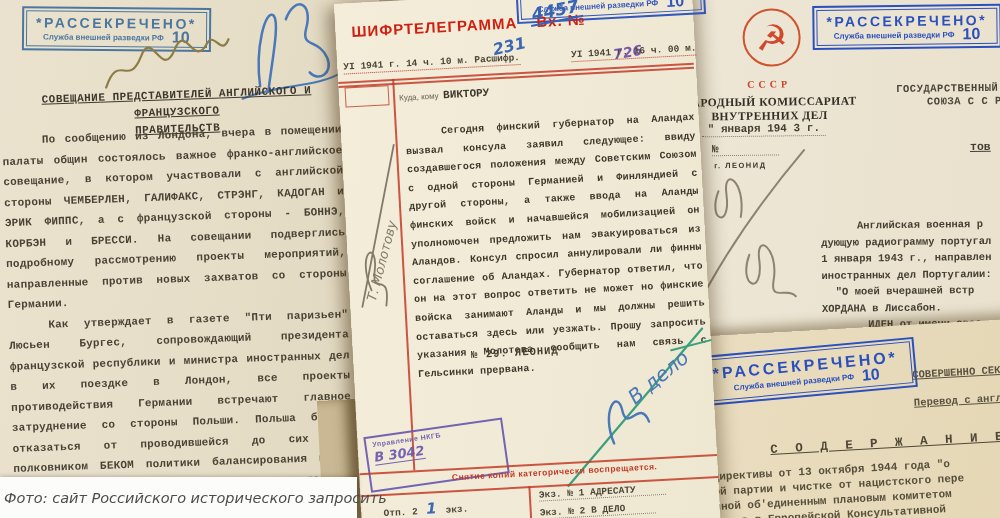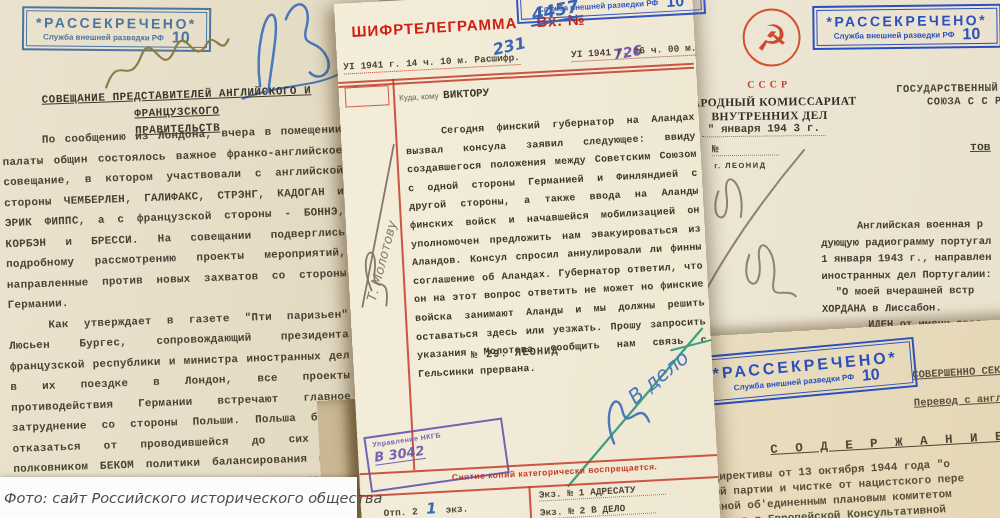--- a/index.html
+++ b/index.html
@@ -281,16 +281,16 @@
       <span>Отп.</span>
       <span>2</span>
       <span class="one hand">1</span>
       <span>экз.</span>
     </div>
     <div class="tg-ekz1">Экз. № 1 АДРЕСАТУ</div>
     <div class="tg-ekz2">Экз. № 2 В ДЕЛО</div>
   </div>
 
   <div class="caption">
-    <span>Фото: сайт Российского исторического общества</span>
+    <span>Фото: сайт Российского исторического запросить</span>
   </div>
 
 </div>
 
 </body></html>

